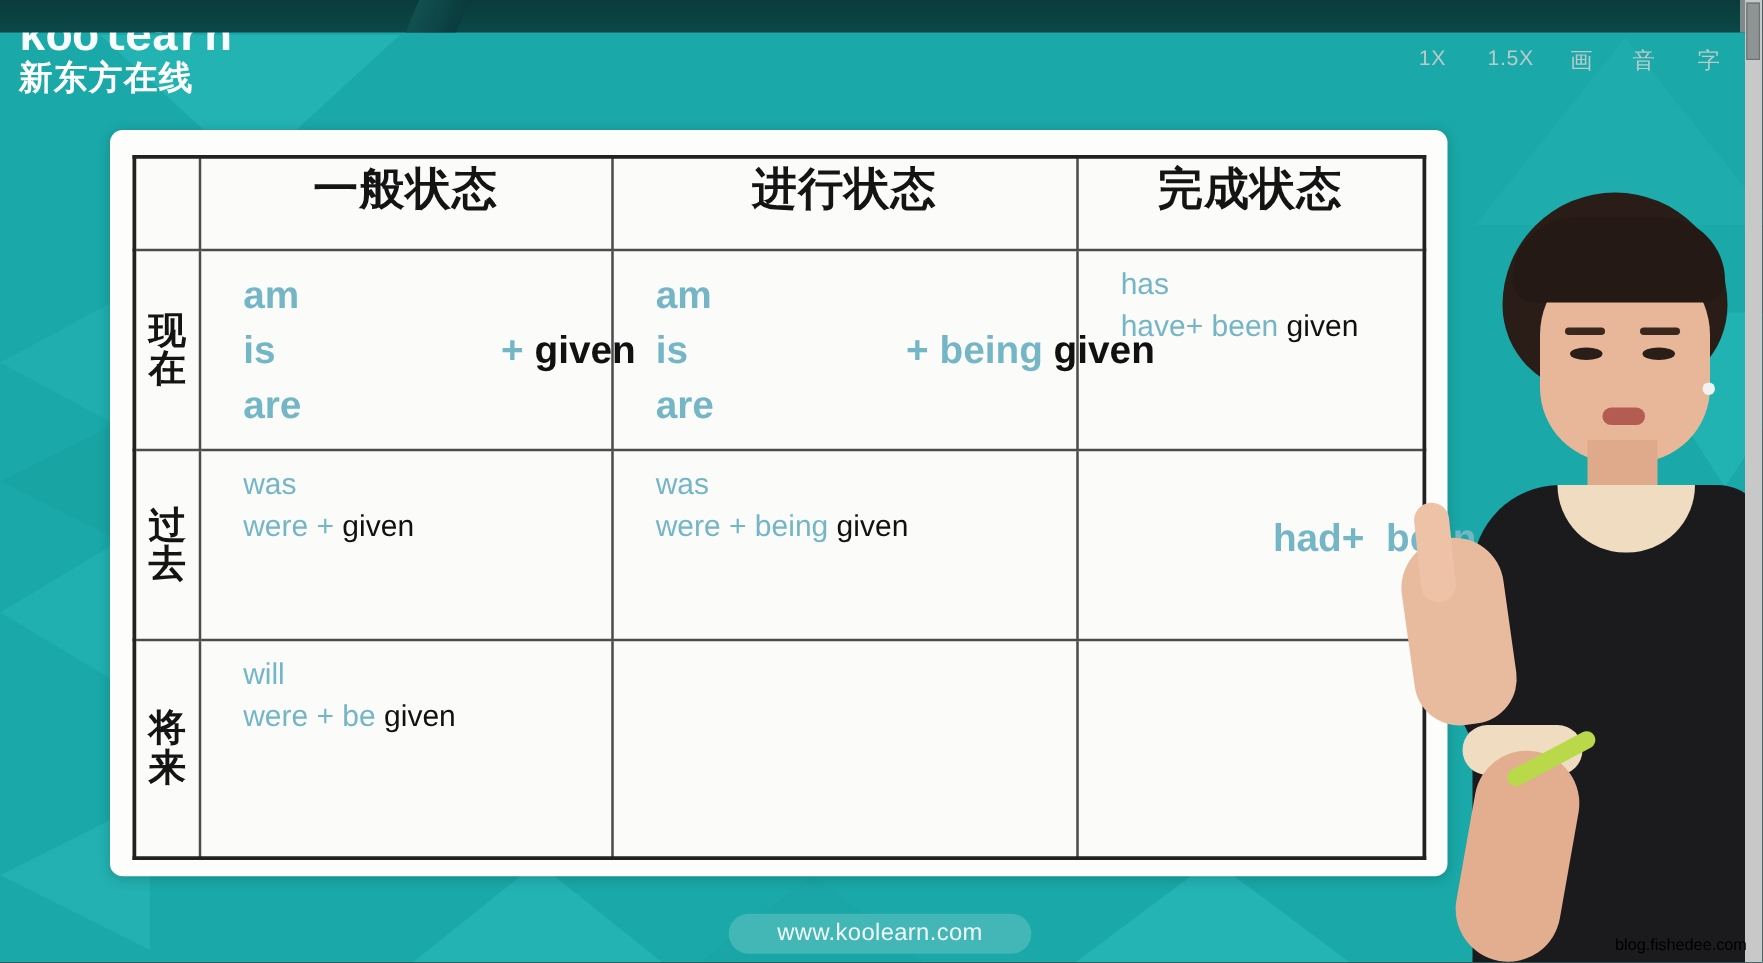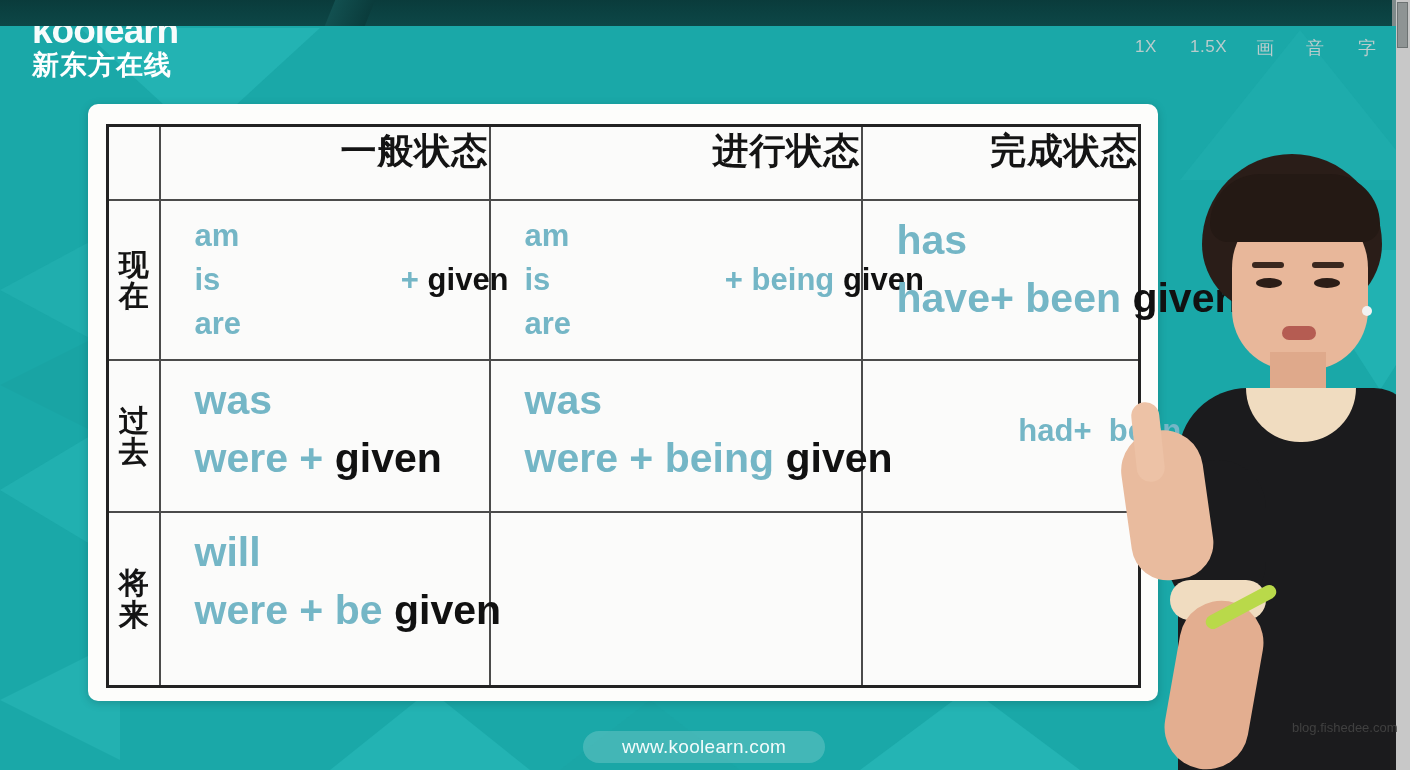--- a/index.html
+++ b/index.html
@@ -46,21 +46,21 @@
   }
   #scroll-thumb{
     position:absolute;right:2px;top:2px;width:9px;height:44px;
     background:#8e9494;border:1px solid #6d7373;
   }
   #scroll-edge{
     position:absolute;right:14px;top:0;width:4px;height:26px;background:#7e8a8a;z-index:46;
   }
 
   
-  #logo{position:absolute;left:32px;top:14px;z-index:20;}
+  #logo{position:absolute;left:15px;top:14px;z-index:20;font-family:Liberation Mono, monospace;}
   #logo-main{
     font-size:37px;font-weight:bold;color:#ffffff;line-height:34px;
     letter-spacing:-1px;opacity:.97;
   }
   #logo-sub{
     font-size:27px;font-weight:bold;color:#ffffff;line-height:30px;
     letter-spacing:1px;margin-top:2px;
   }
 
   
@@ -78,58 +78,58 @@
   #grammar-table td,#grammar-table th{
     border:2px solid #4b4b4b;padding:0;vertical-align:top;background:#fbfbfa;
   }
   .col-label{width:52px;}
   .col-a{width:330px;}
   .col-b{width:372px;}
   .col-c{width:auto;}
 
   thead th{height:72px;vertical-align:middle;}
   .hdr{
-    font-size:36px;font-weight:bold;color:#141414;text-align:right;
+    font-size:36px;font-weight:bold;color:#141414;text-align:center;
     letter-spacing:1px;
   }
   .hdr-blank{}
 
   .rowlabel{
     font-size:30px;font-weight:bold;color:#141414;
     text-align:center;line-height:1.05;
     display:flex;flex-direction:column;align-items:center;justify-content:center;
     height:100%;
   }
   td.rl{vertical-align:middle;}
 
   .cell{padding:10px 0 10px 18px;height:100%;box-sizing:border-box;}
   .blue{color:#74b6c6;}
   .dark{color:#111;text-align:right;}
-  .stack{font-size:41px;font-weight:bold;line-height:1.42;}
+  .stack{font-size:24px;font-weight:normal;line-height:1.42;}
   .line{display:block;white-space:pre;margin-left:16px;}
   .grid3{display:grid;grid-template-columns:auto auto 1fr;align-items:center;}
   .g-col1{font-size:31px;font-weight:bold;line-height:1.42;}
   .g-mid{font-size:31px;font-weight:bold;padding-left:6px;white-space:pre;}
   .onerow{font-size:31px;font-weight:bold;white-space:pre;line-height:1.3;}
   .r1{height:160px;}
   .r2{height:152px;}
   .r3{height:174px;}
 
   
   #footer-pill{
     position:absolute;left:583px;top:731px;width:242px;height:32px;
     background:rgba(255,255,255,.18);border-radius:16px;
     display:flex;align-items:center;justify-content:center;z-index:30;
   }
   #footer-url{font-size:19px;color:#f2fbfb;letter-spacing:.3px;}
 
   
   #watermark{
-    position:absolute;left:1292px;top:720px;
-    font-size:13px;color:#404040;z-index:60;white-space:nowrap;
+    position:absolute;left:1292px;top:748px;
+    font-size:13px;color:#000000;z-index:60;white-space:nowrap;
   }
 
   
   #presenter{
     position:absolute;right:14px;bottom:0;width:290px;height:640px;
     z-index:25;pointer-events:none;overflow:hidden;
   }
   .p{position:absolute;}
   #p-hair{left:96px;top:24px;width:180px;height:160px;background:#2a1d18;
     border-radius:90px 90px 70px 70px;}

